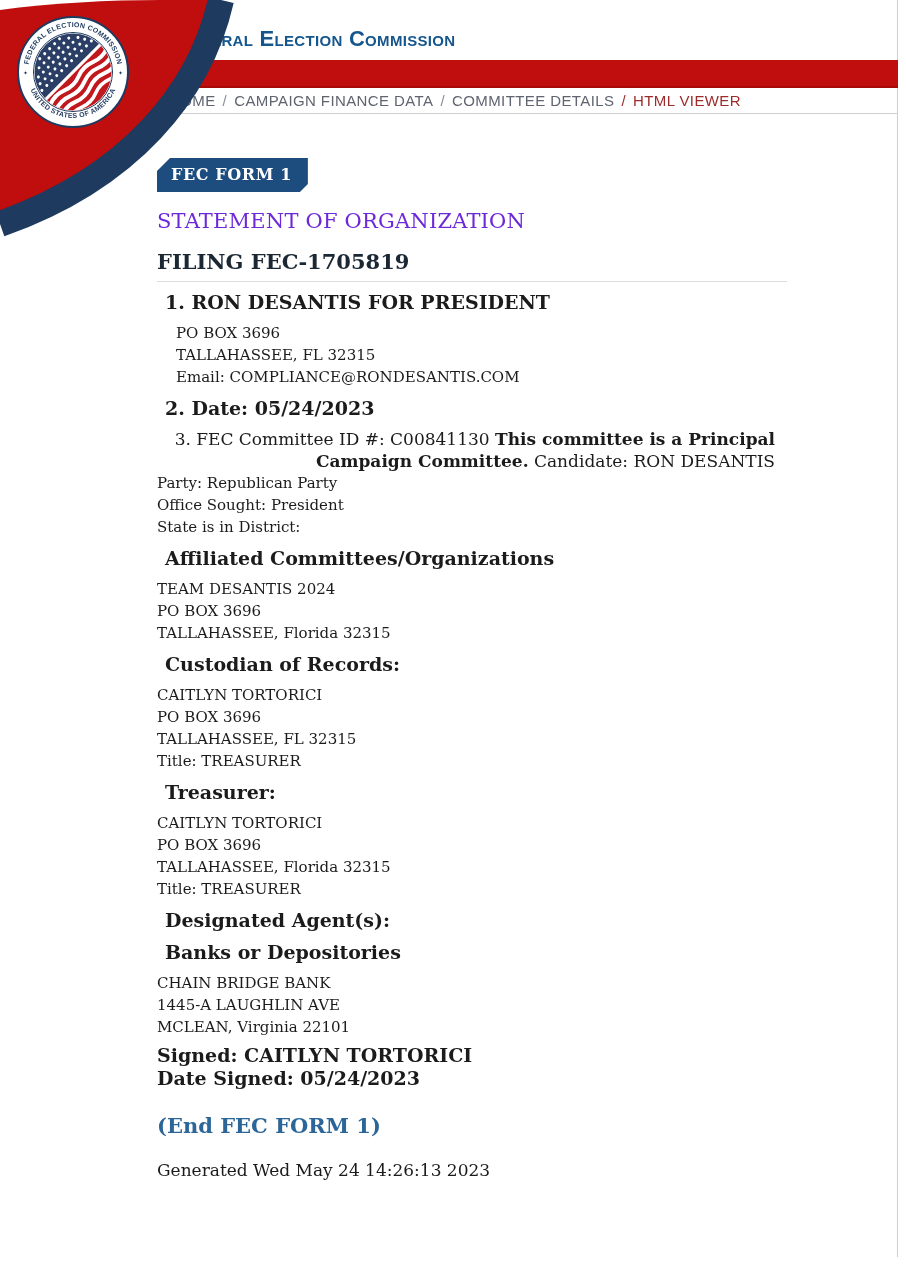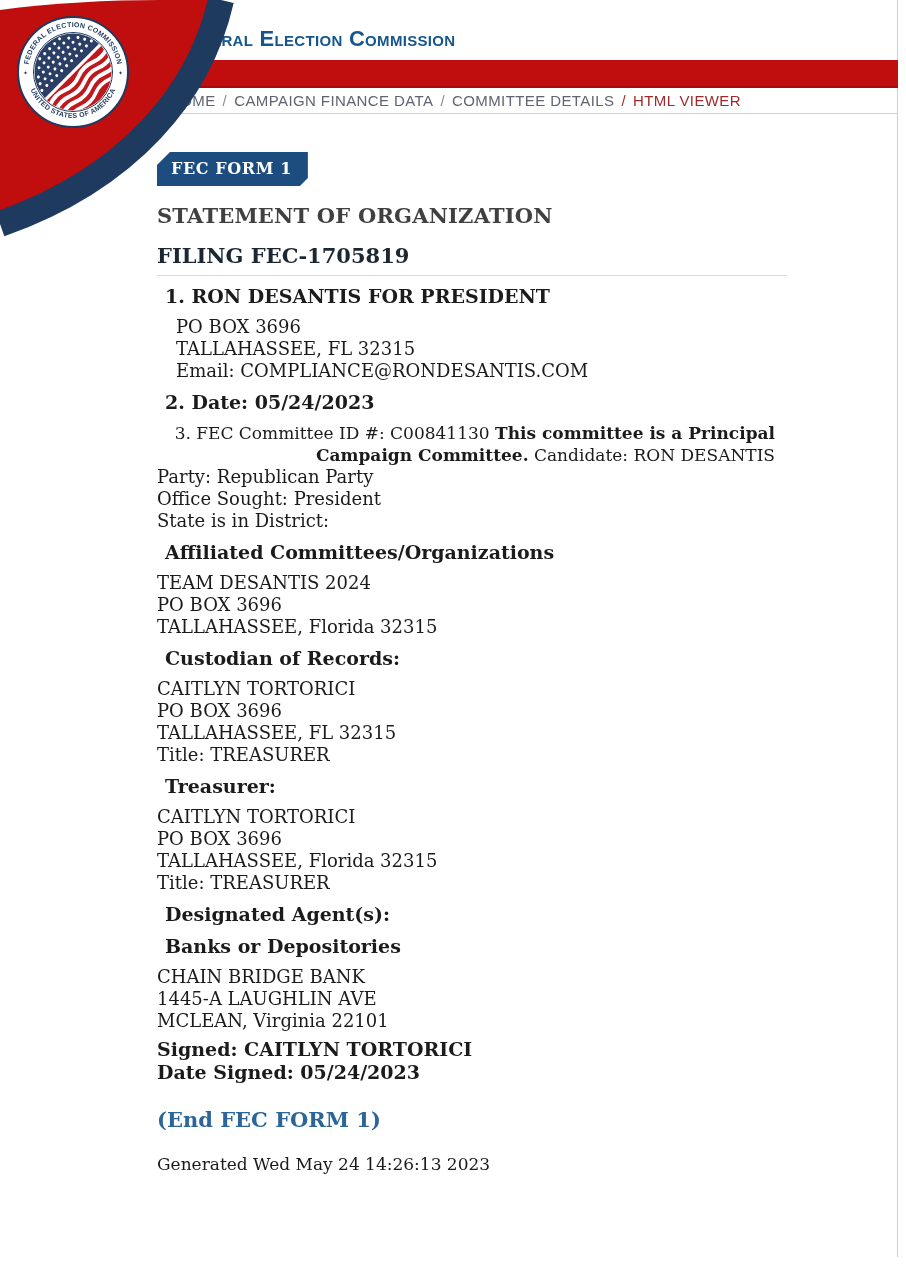--- a/index.html
+++ b/index.html
@@ -19,34 +19,34 @@
   .breadcrumb{
     position:absolute;left:156px;top:88px;width:742px;height:26px;box-sizing:border-box;
     border:1px solid #cfcfcf;border-top:none;background:#fff;
     display:flex;align-items:center;padding-left:12px;
     font-family:"Liberation Sans",sans-serif;font-size:15px;letter-spacing:0.4px;color:#5f6470;
     white-space:nowrap;z-index:0;
   }
   .breadcrumb a{color:#5f6470;text-decoration:none;cursor:pointer;}
   .breadcrumb .sep{margin:0 7px;color:#8a8f98;}
   .breadcrumb .sep.active,.breadcrumb a.active{color:#9d2b2b;}
-  .content{position:absolute;left:157px;top:152px;width:648px;z-index:1;}
+  .content{position:absolute;left:157px;top:158px;width:648px;z-index:1;}
   .badge{
     display:inline-block;background:#1d4d7e;color:#fff;
     font-weight:bold;font-size:16px;letter-spacing:0.6px;line-height:1;
     padding:9px 16px 9px 14px;
     clip-path:polygon(13px 0,100% 0,100% calc(100% - 8px),calc(100% - 8px) 100%,0 100%,0 13px);
   }
-  .doc-title{margin:17px 0 0;font-size:21px;line-height:25px;font-weight:bold;color:#404040;letter-spacing:0.2px;}
+  .doc-title{margin:17px 0 0;font-size:21px;line-height:25px;font-weight:normal;color:#6d28d9;letter-spacing:0.2px;}
   .filing{margin:15px 0 0;font-size:21px;line-height:25px;font-weight:bold;color:#1b2733;}
   .rule{margin-top:7px;width:630px;height:1px;background:#dcdcdc;}
   h3.sec-h{font-size:19px;line-height:24px;font-weight:bold;margin:8px;color:#1b1b1b;}
   .mt-24{margin-top:24px;} .mt-21{margin-top:21px;} .mt-20{margin-top:20px;}
   .mt-19{margin-top:19px;} .mt-18{margin-top:18px;}
-  .line{font-size:18px;line-height:22px;}
+  .line{font-size:15px;line-height:22px;}
   .indent{padding-left:19px;}
   .para{font-size:17px;line-height:22px;margin:3px 0 0;width:618px;text-align:right;}
   .para b{font-weight:bold;}
   .signed-block{margin-top:6px;}
   .signed-line{font-size:19px;line-height:23px;font-weight:bold;}
   .end-marker{margin-top:23px;font-size:21px;line-height:26px;font-weight:bold;color:#2c6698;}
   .generated{margin-top:20px;font-size:17px;line-height:22px;}
 </style>
 </head>
 <body>

